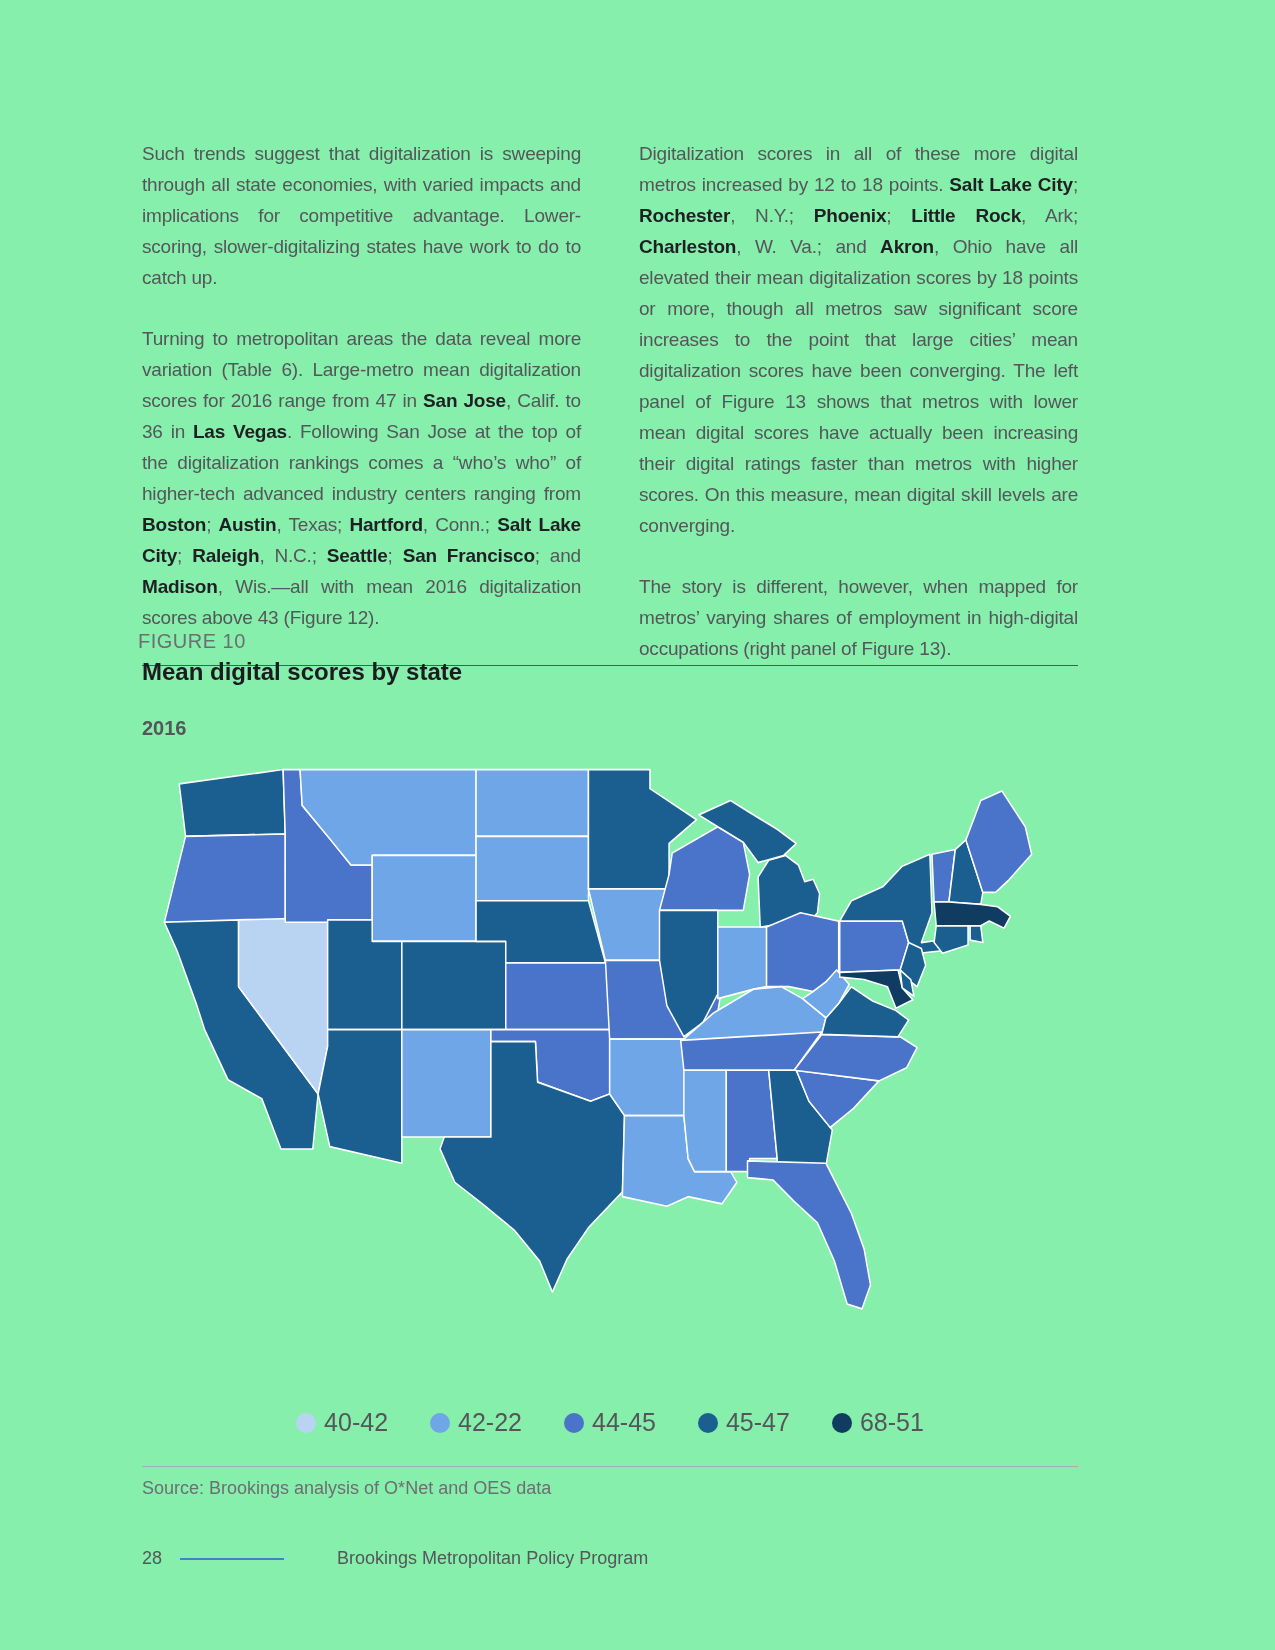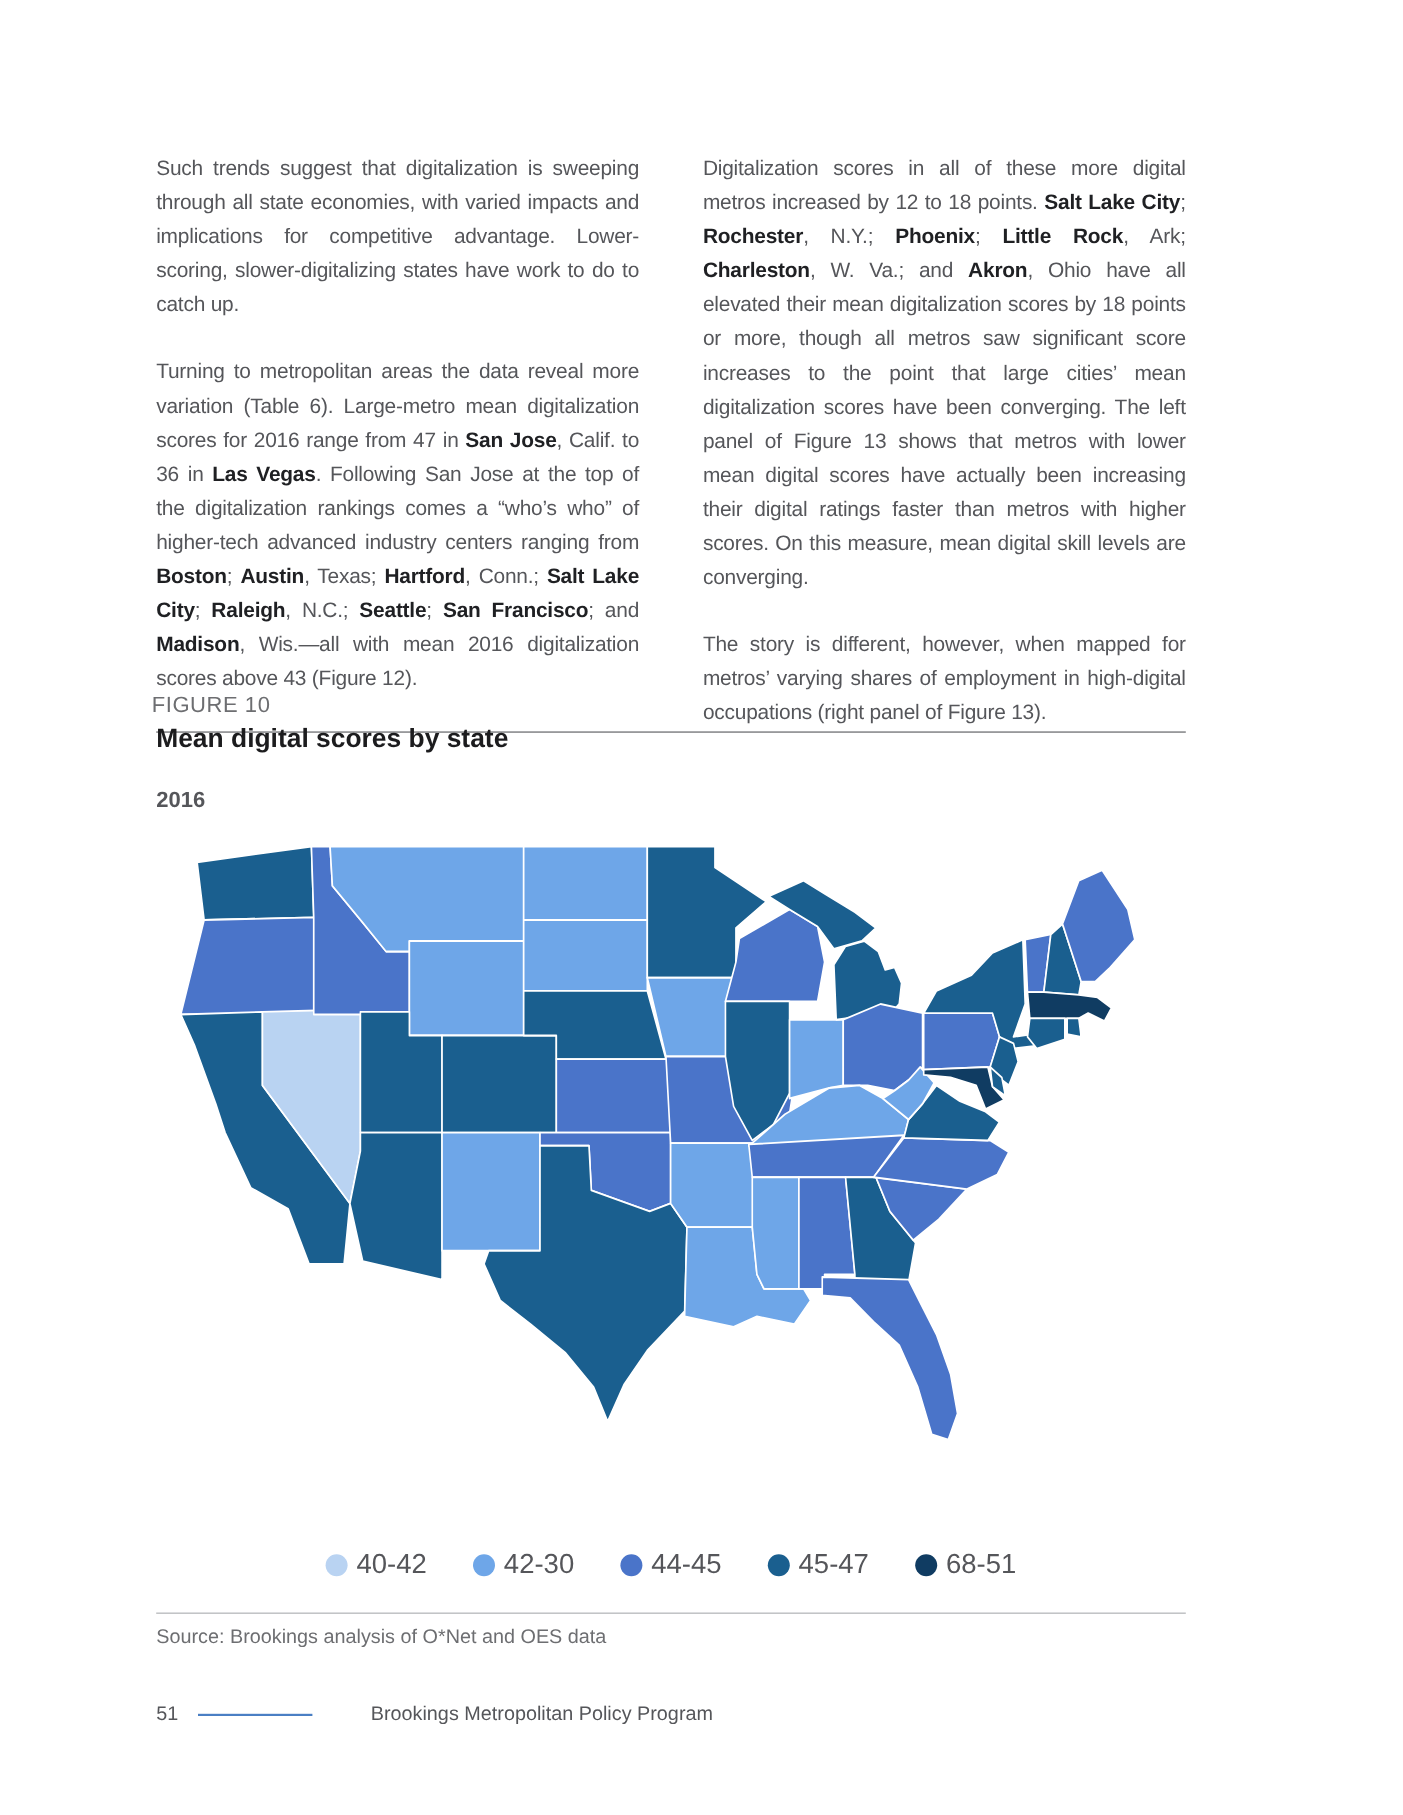--- a/index.html
+++ b/index.html
@@ -1,16 +1,16 @@
 <!DOCTYPE html>
 <html><head>
 <meta charset="utf-8">
 <style>
   html,body{margin:0;padding:0;background:#e8e8e8;}
-  .page{position:relative;width:1275px;height:1650px;margin:0 auto;background:#ffffff;
+  .page{position:relative;width:1275px;height:1650px;margin:0 auto;background:#86efac;
         font-family:"Liberation Sans",sans-serif;overflow:hidden;}
   .columns{position:absolute;left:142px;top:138px;width:936px;display:flex;gap:58px;}
   .col{width:439px;}
   .para{margin:0 0 30px 0;font-size:19px;line-height:31px;color:#55565a;
         text-align:justify;letter-spacing:-0.2px;}
   .para .b{font-weight:700;color:#1f2023;}
   .figure-label{position:absolute;left:138px;top:630px;font-size:20px;color:#6d6e71;letter-spacing:0.5px;}
   .rule-top{position:absolute;left:142px;top:665px;width:936px;height:1px;background:#55565a;}
   .fig-title{position:absolute;left:142px;top:658px;font-size:24px;font-weight:700;color:#1c1c1e;}
   .fig-subtitle{position:absolute;left:142px;top:717px;font-size:20px;color:#55565a;font-weight:bold;}
@@ -102,38 +102,38 @@
       </svg>
   </div>
 
   <div class="legend-row">
       <div class="legend-item">
         <span class="legend-swatch" style="background: rgb(185, 211, 242);"></span>
         <span class="legend-label">40-42</span>
       </div>
       <div class="legend-item">
         <span class="legend-swatch" style="background: rgb(110, 166, 232);"></span>
-        <span class="legend-label">42-30</span>
+        <span class="legend-label">42-22</span>
       </div>
       <div class="legend-item">
         <span class="legend-swatch" style="background: rgb(74, 116, 201);"></span>
         <span class="legend-label">44-45</span>
       </div>
       <div class="legend-item">
         <span class="legend-swatch" style="background: rgb(26, 95, 143);"></span>
         <span class="legend-label">45-47</span>
       </div>
       <div class="legend-item">
         <span class="legend-swatch" style="background: rgb(16, 60, 98);"></span>
         <span class="legend-label">68-51</span>
       </div>
     </div>
 
   <div class="rule-bottom"></div>
   <div class="source">Source: Brookings analysis of O*Net and OES data</div>
 
   <div class="footer">
-    <span class="page-num">51</span>
+    <span class="page-num">28</span>
     <span class="footer-line"></span>
     <span class="footer-text">Brookings Metropolitan Policy Program</span>
   </div>
 
 </div>
 
 </body></html>

